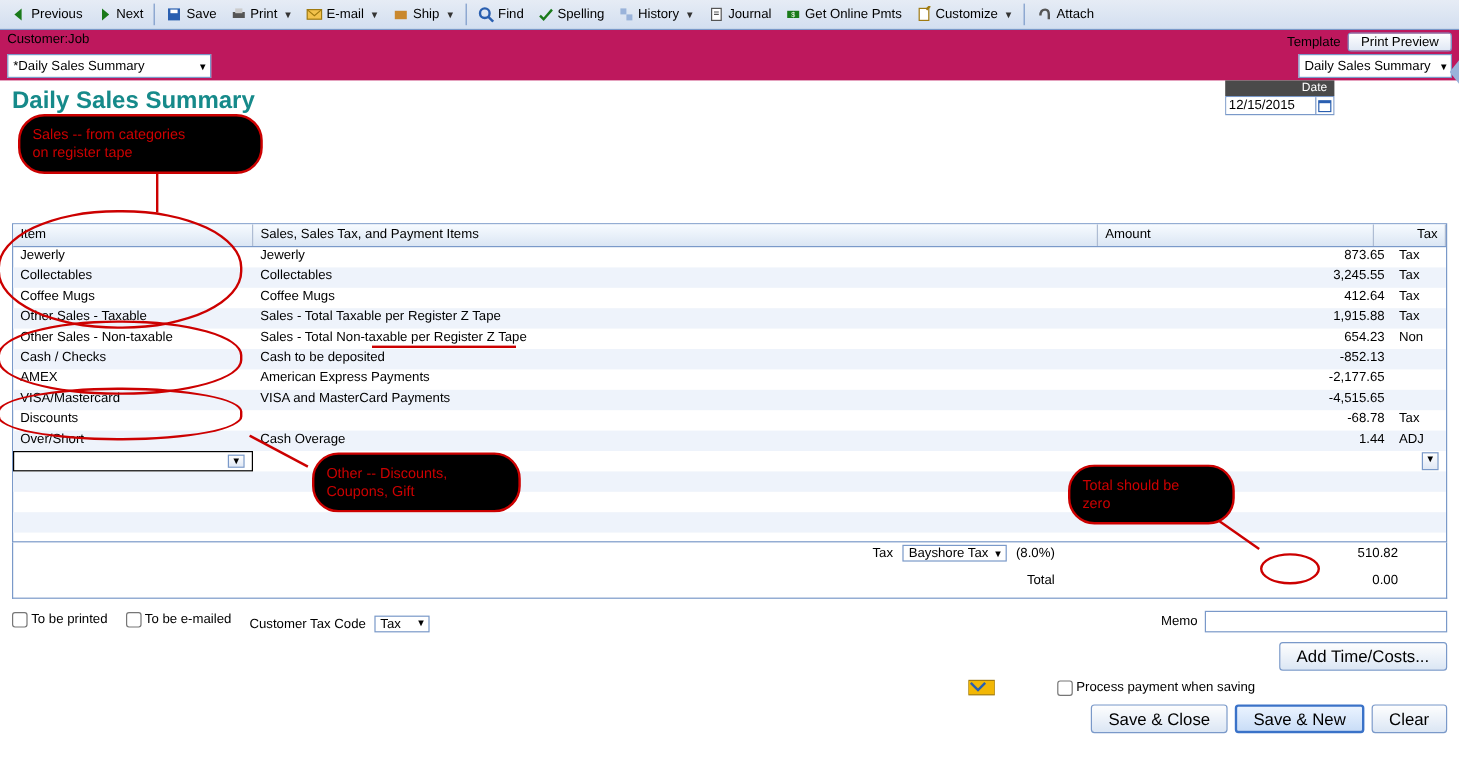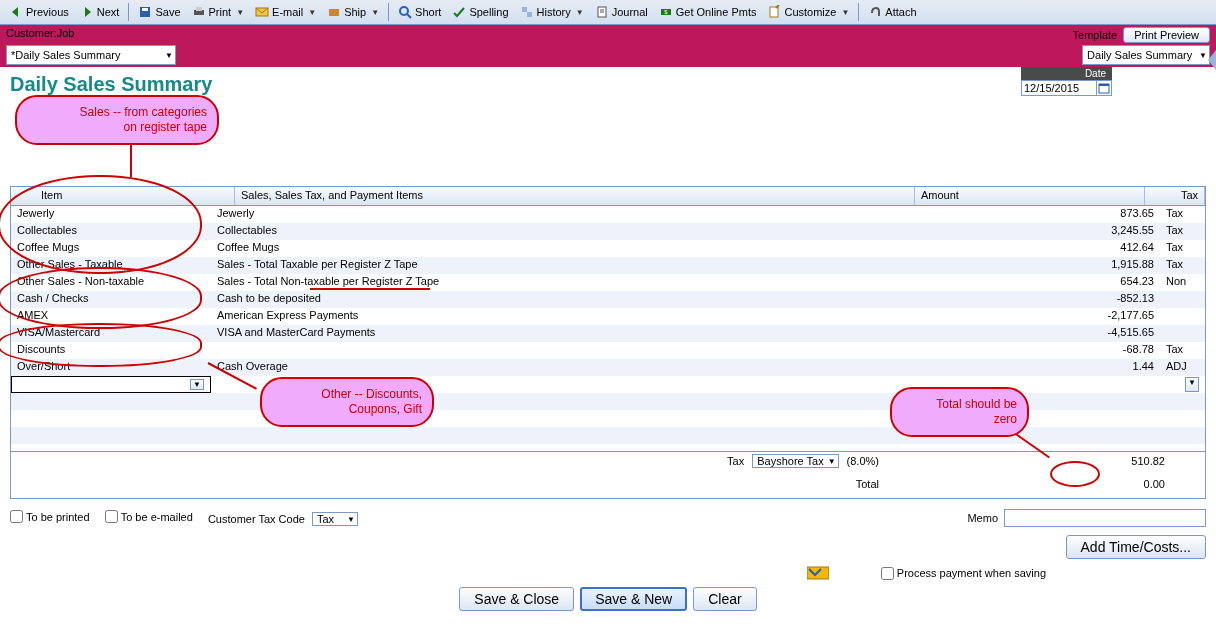--- a/index.html
+++ b/index.html
@@ -126,21 +126,20 @@
     margin-top: 90px;
     border: 1px solid #7a99c9;
     position: relative;
   }
   .thead {
     display: flex;
     background: linear-gradient(#f7fbff, #dbe6f4);
     border-bottom: 1px solid #7a99c9;
     height: 18px;
     font-size: 11px;
-    padding-left: 24px;
   }
   .thead > div {
     border-right: 1px solid #aebcd3;
     padding: 2px 6px;
     box-sizing: border-box;
   }
   .col-item { width: 200px; }
   .col-desc { flex: 1; }
   .col-amt  { width: 230px; text-align: left; }
   .col-tax  { width: 60px; text-align: right; padding-right: 14px; }
@@ -224,24 +223,24 @@
   .bigbtn.primary {
     background: linear-gradient(#eaf3ff, #c9ddf7);
     border: 2px solid #3a72c8;
     padding: 2px 13px;
   }
   
   .callout {
     position: absolute;
     border: 2px solid #c00;
     border-radius: 22px;
-    background: #f0abfc;
+    background: #000000;
     color: #c00;
     font-size: 12px;
-    text-align: right;
+    text-align: left;
     padding: 8px 10px;
     line-height: 1.25;
     z-index: 50;
   }
   .redline {
     position: absolute;
     background: #c00;
     z-index: 49;
   }
   .redoval {
@@ -322,21 +321,21 @@
     <span class="tarrow">▼</span>
   </div>
   <div class="tsep"></div>
   <div class="tbtn">
     <span class="ticon">
       <svg viewBox="0 0 14 14">
           <circle cx="6" cy="6" r="4" fill="none" stroke="#2a5fb0" stroke-width="2"></circle>
           <line x1="9" y1="9" x2="13" y2="13" stroke="#2a5fb0" stroke-width="2"></line>
         </svg>
     </span>
-    <span>Short</span>
+    <span>Find</span>
   </div>
   <div class="tbtn">
     <span class="ticon">
       <svg viewBox="0 0 14 14">
           <polyline points="2,8 5,11 12,3" fill="none" stroke="#1a7a1a" stroke-width="2"></polyline>
         </svg>
     </span>
     <span>Spelling</span>
   </div>
   <div class="tbtn">
@@ -606,17 +605,17 @@
         <rect x="0" y="2" width="22" height="12" fill="#f2b705" stroke="#a07a10"></rect>
         <polyline points="2,4 8,10 14,4" fill="none" stroke="#2a5fb0" stroke-width="2"></polyline>
       </svg>
   </span>
   <label class="chk" style="margin-left:6px; margin-right:160px;padding-left:40px;">
     <input type="checkbox" style="">
     <span>Process  payment when saving</span>
   </label>
 </div>
 
-<div class="actionrow" style="padding-top:4px;justify-content:center;">
+<div class="actionrow" style="padding-top:4px;">
   <button class="bigbtn">Save &amp; Close</button>
   <button class="bigbtn primary">Save &amp; New</button>
   <button class="bigbtn">Clear</button>
 </div>
 
 </body></html>

